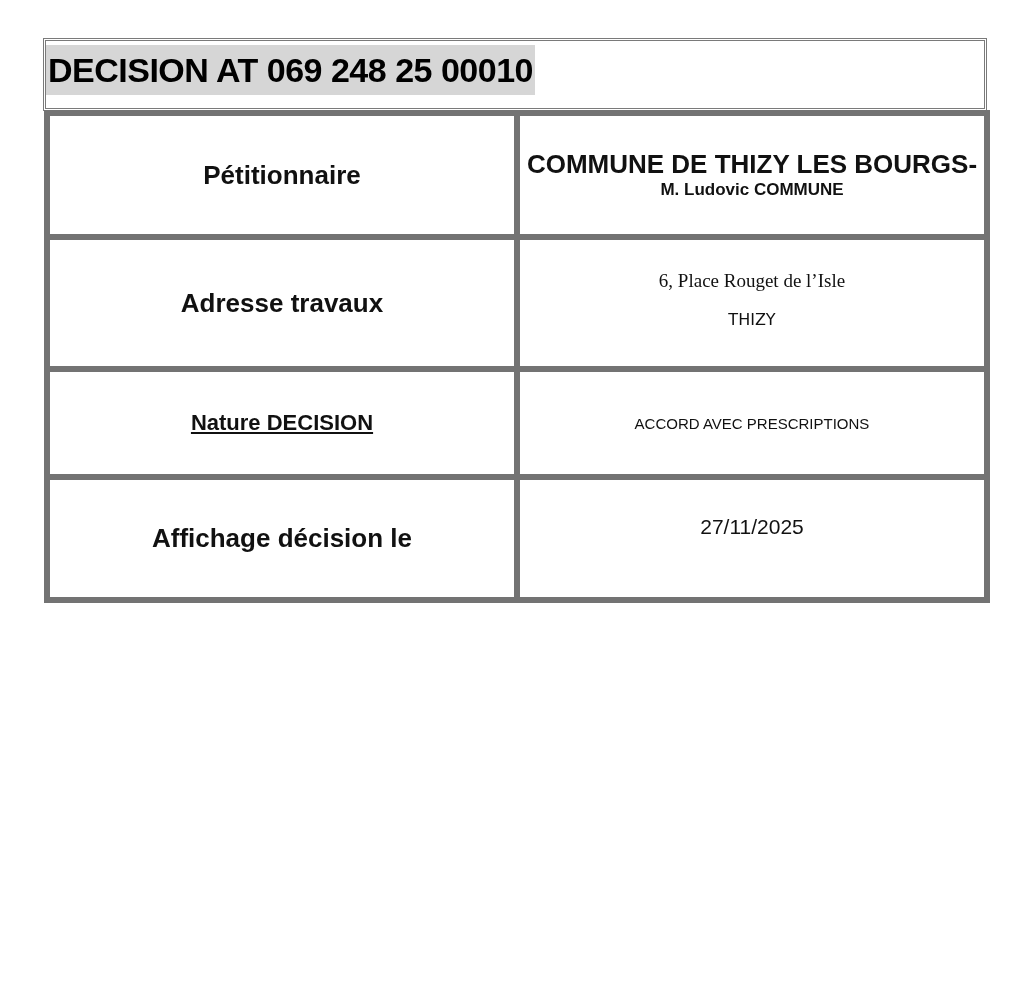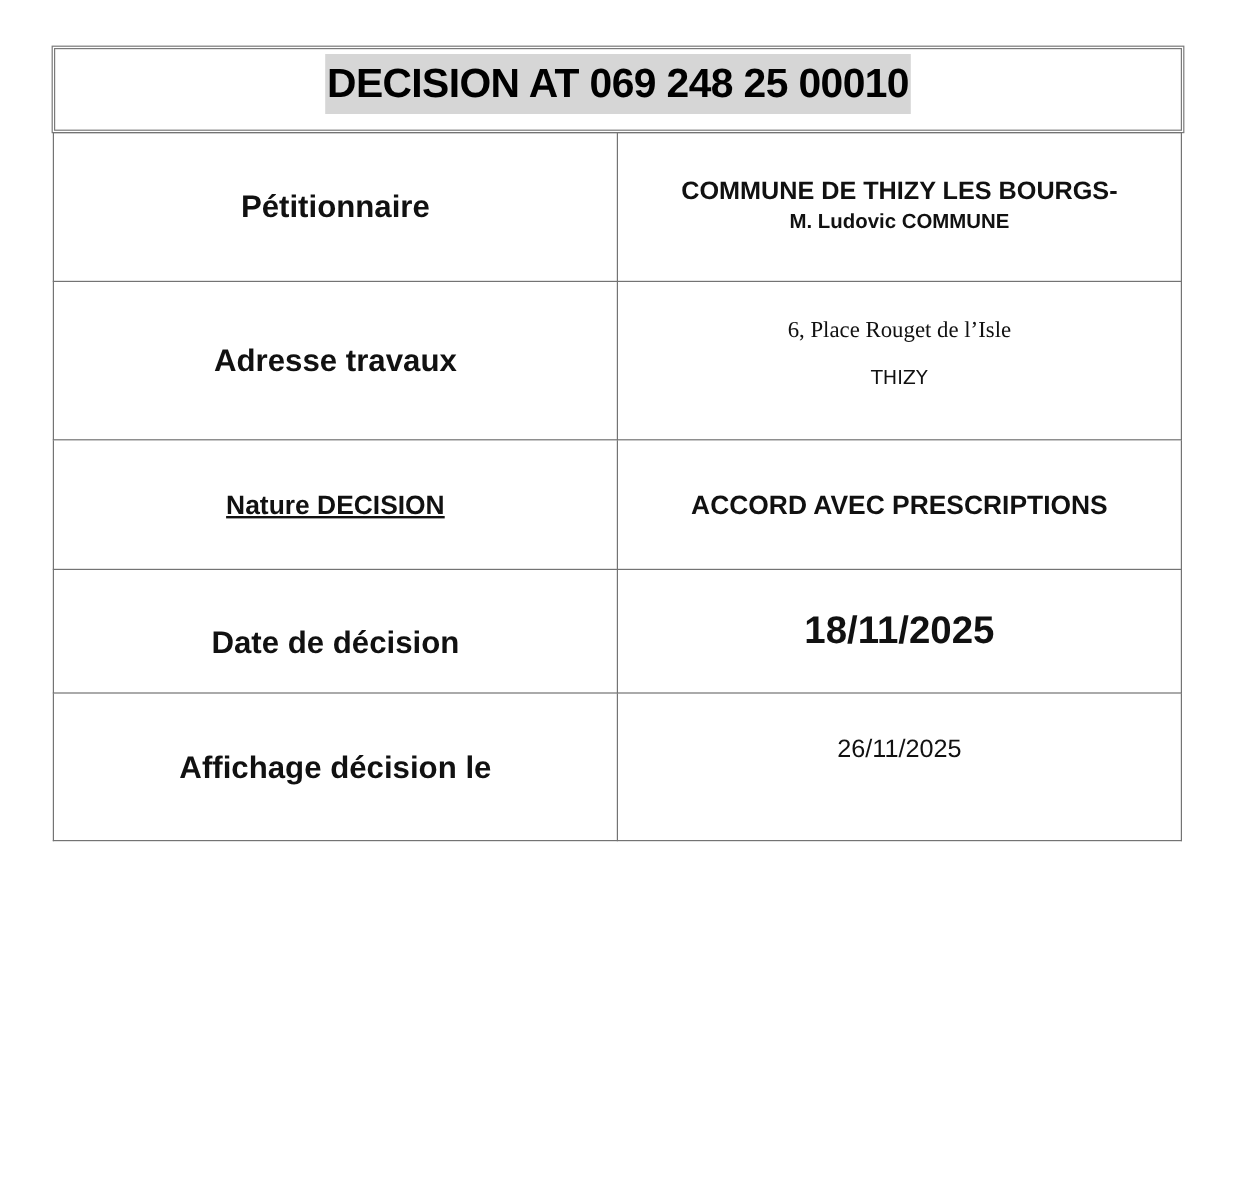--- a/index.html
+++ b/index.html
@@ -1,51 +1,51 @@
 <!DOCTYPE html>
 <html><head>
   <meta charset="utf-8">
   <style>
     html, body { margin: 0; padding: 0; background: #ffffff; }
     body { width: 1031px; height: 985px; position: relative; font-family: "Liberation Sans", sans-serif; color: #111; }
     .title-box {
       position: absolute; left: 43px; top: 38px; width: 938px; height: 67px;
       border: 3px double #7a7a7a;
-      display: flex; align-items: flex-start; justify-content: center;
+      display: flex; align-items: flex-start; 
       box-sizing: content-box;
     }
     .title-text {
       margin-top: 4px;
       background: #d6d6d6;
       font-family: "Liberation Sans", sans-serif;
       font-weight: bold; font-size: 34px; letter-spacing: -0.5px;
       padding: 2px 2px; line-height: 46px;
       color: #000;
     }
     table.info {
       position: absolute; left: 44px; top: 110px; width: 940px;
       border-collapse: collapse; table-layout: fixed;
     }
     table.info td {
-      border: 1px solid #737373;
+      border: 6px solid #737373;
       text-align: center;
       padding: 0 6px;
       box-sizing: border-box;
     }
     td.label { width: 470px; font-weight: bold; font-size: 26px; color: #111; }
     td.label.small { font-size: 22px; text-decoration: underline; }
     td.value { width: 470px; vertical-align: top; }
     .v-bold { font-weight: bold; }
-    .v1 { font-size: 21px; padding-top: 34px; line-height: 29px; }
+    .v1 { font-size: 26px; padding-top: 34px; line-height: 29px; }
     .v1b { font-size: 17px; line-height: 22px; }
     .addr1 { font-family: Liberation Serif, serif; font-size: 19px; padding-top: 29px; line-height: 24px; }
     .addr2 { font-family: "DejaVu Sans", sans-serif; font-size: 16px; line-height: 22px; margin-top: 16px; }
     .cad { font-family: "DejaVu Sans", sans-serif; font-size: 17px; padding-top: 30px; }
     .nat { font-weight: bold; font-size: 17px; padding-top: 29px; line-height: 26px; }
-    .dec { font-weight: bold; font-size: 22px; }
+    .dec { font-weight: normal; font-size: 15px; }
     .date-big { font-weight: bold; font-size: 32px; padding-top: 32px; }
     .date-small { font-size: 21px; padding-top: 35px; }
   </style>
 </head>
 <body>
 
 <div class="title-box">
   <span class="title-text">DECISION AT 069 248 25 00010</span>
 </div>
 
@@ -62,26 +62,20 @@
     <td class="label">Adresse travaux</td>
     <td class="value">
       <div class="addr1">6, Place Rouget de l’Isle</div>
       <div class="addr2">THIZY</div>
     </td>
   </tr>
   <tr style="height:108px">
     <td class="label small">Nature DECISION</td>
     <td class="value dec" style="vertical-align:middle">ACCORD AVEC PRESCRIPTIONS</td>
   </tr>
-  <tr style="height:103px">
-    <td class="label" style="padding-top:18px">Date de décision</td>
-    <td class="value">
-      <div class="date-big">18/11/2025</div>
-    </td>
-  </tr>
   <tr style="height:123px">
     <td class="label">Affichage décision le</td>
     <td class="value">
-      <div class="date-small">26/11/2025</div>
+      <div class="date-small">27/11/2025</div>
     </td>
   </tr>
 </tbody>
   </table>
 
 </body></html>

